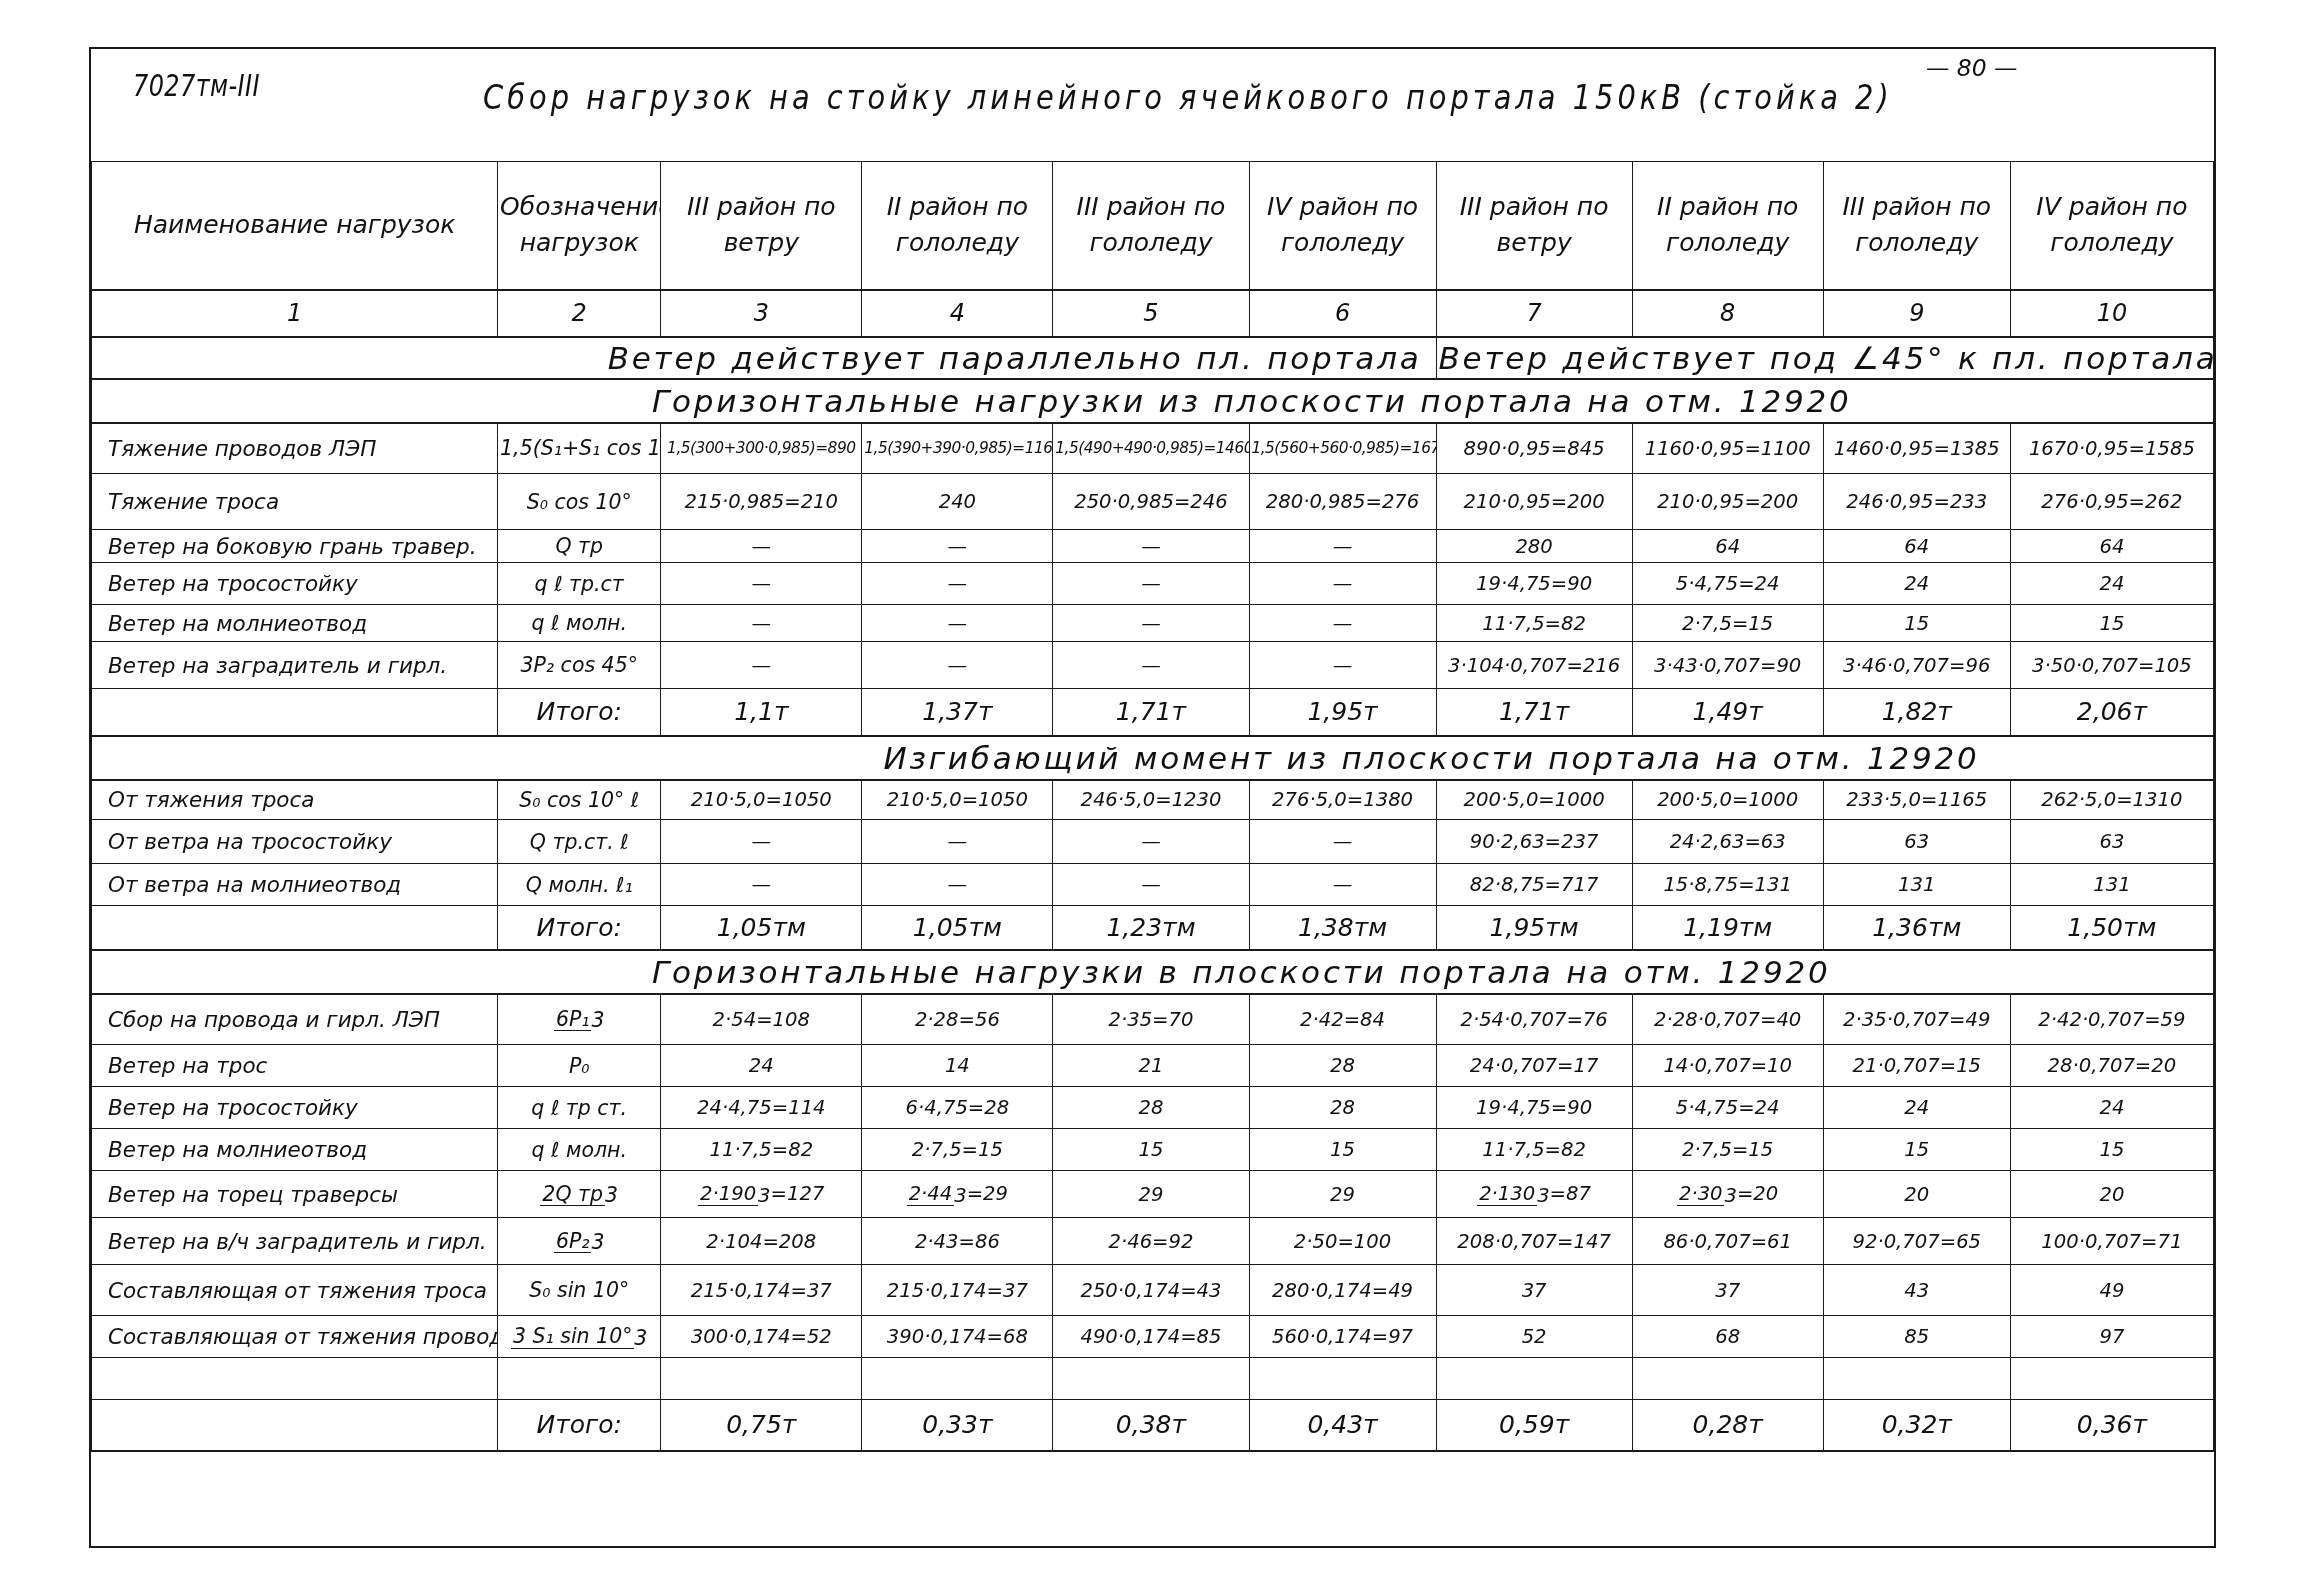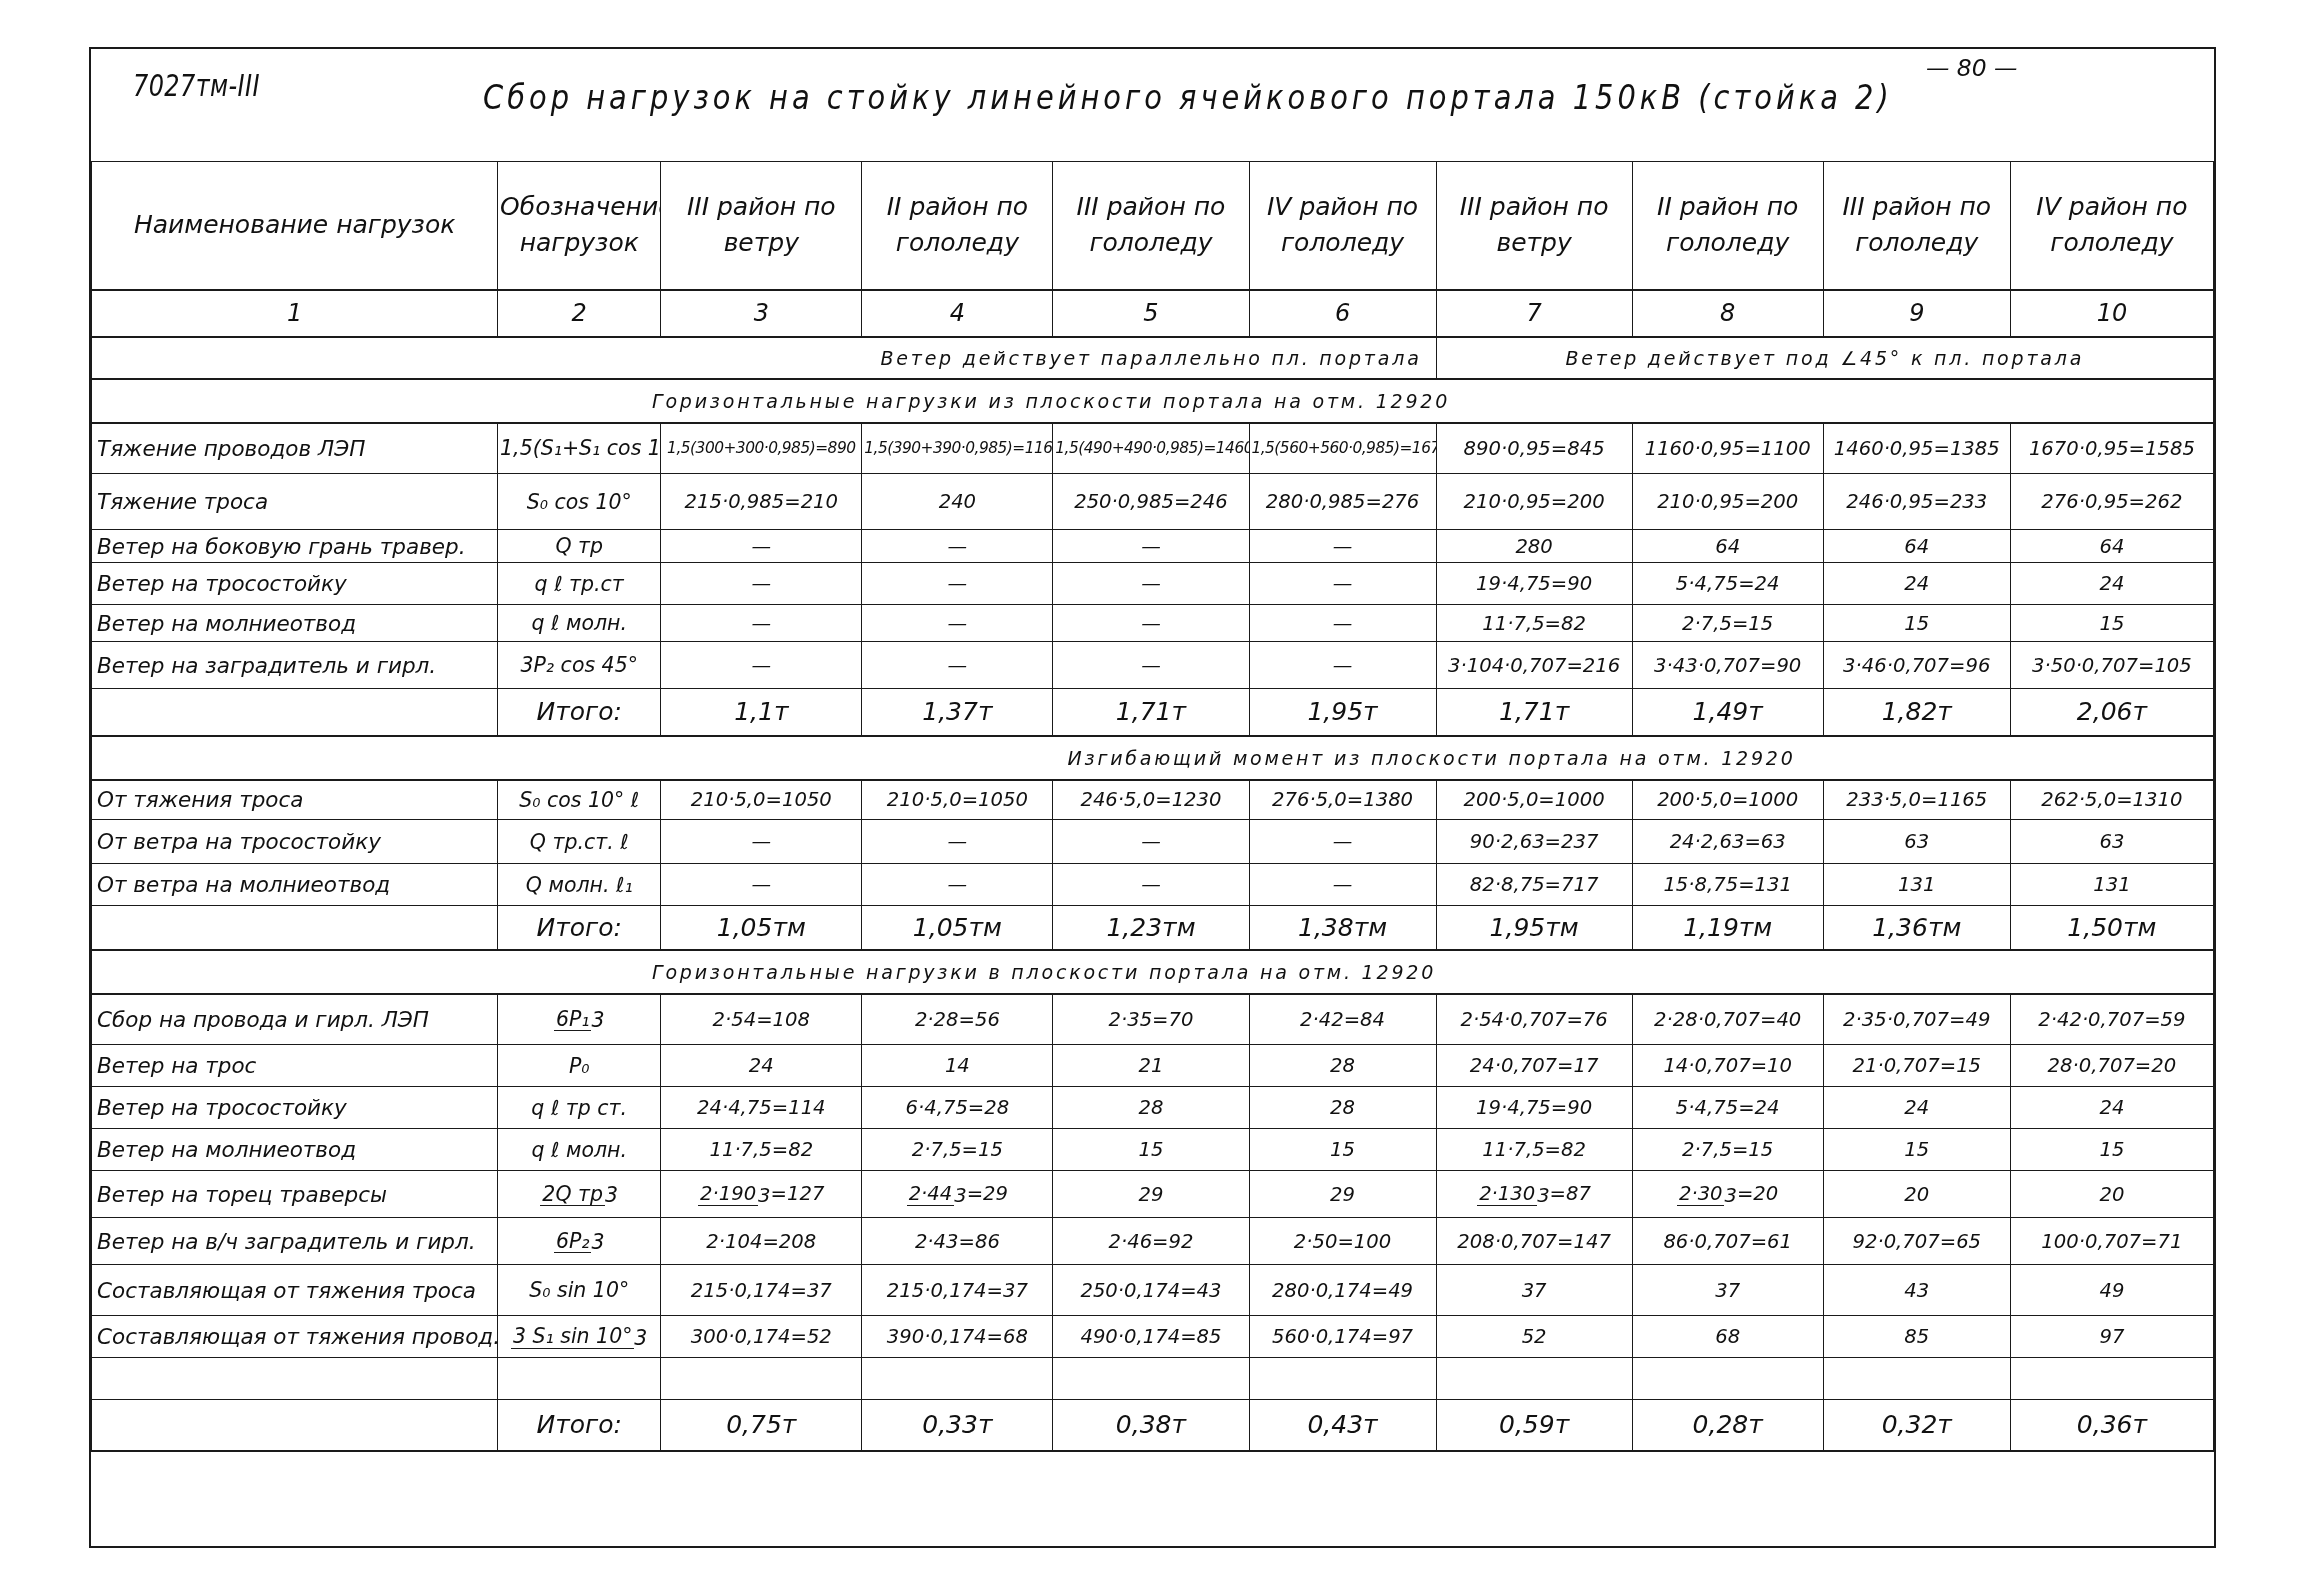--- a/index.html
+++ b/index.html
@@ -6,25 +6,25 @@
   body { width:2307px; height:1593px; position:relative; overflow:hidden;
          font-family:"DejaVu Sans", sans-serif; color:#111; }
   .sheet { position:absolute; left:89px; top:47px; width:2127px; height:1501px;
            border:2.3px solid #1a1a1a; box-sizing:border-box; }
   .doc-code { position:absolute; left:42px; top:18.7px; font-size:30px; font-style:italic; letter-spacing:0.5px; transform:scaleX(0.8); transform-origin:left; }
   .doc-title { position:absolute; left:392px; top:28px; font-size:34px; font-style:italic; letter-spacing:4.7px; transform:scaleX(0.85); transform-origin:left; white-space:nowrap; }
   .page-num { position:absolute; left:1835px; top:4.7px; font-size:23.4px; font-style:italic; }
   .tbl { position:absolute; left:0; top:112px; width:2123px; border-collapse:collapse; table-layout:fixed; }
   .tbl td { border:1.4px solid #1a1a1a; text-align:center; vertical-align:middle; font-style:italic;
             font-size:19.6px; padding:0 1.9px; overflow:hidden; white-space:nowrap; }
-  .tbl td.name { text-align:left; padding-left:5px; font-size:21.5px; }
+  .tbl td.name { text-align:left; padding-left:16px; font-size:21.5px; }
   .tbl td.sym { font-size:20.5px; }
   .tbl tr.head td { font-size:25px; white-space:normal; line-height:36px; }
   .tbl tr.nums td { font-size:24px; }
-  .tbl tr.sec td { font-size:19px; letter-spacing:2.8px; }
+  .tbl tr.sec td { font-size:31px; letter-spacing:2.8px; }
   .tbl tr.total td { font-size:25px; }
   .tbl td.small { font-size:15.4px; letter-spacing:-0.5px; }
   .frac { display:inline-flex; flex-direction:row; align-items:center; vertical-align:middle; line-height:1; }
   .frac .num { border-bottom:1.4px solid #1a1a1a; padding:0 1.9px 0.9px; }
   .frac .den { padding-top:0.9px; }
   .thick-b td { border-bottom-width:2.8px; }
 </style>
 </head>
 <body>
 

